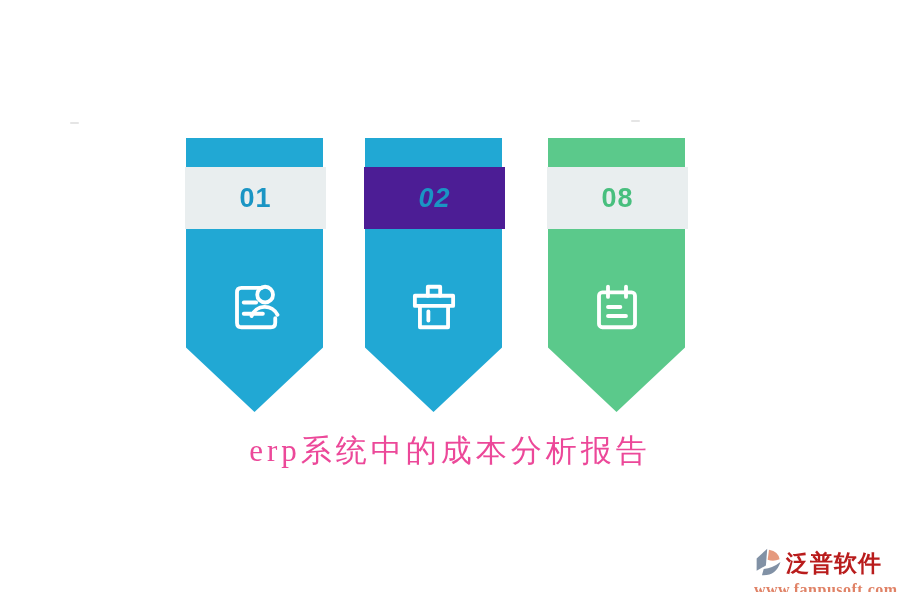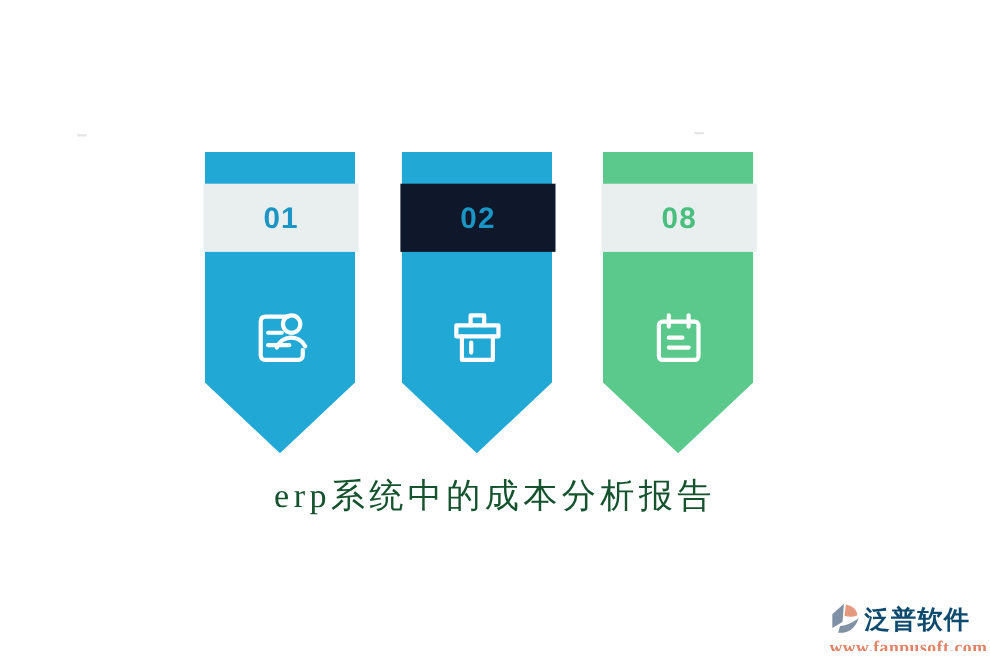--- a/index.html
+++ b/index.html
@@ -24,21 +24,21 @@
   .banner .icon{
     position:absolute;left:50%;top:142px;transform:translateX(-50%);
     width:54px;height:54px;
   }
   .icon svg{width:100%;height:100%;display:block;}
   .icon svg *{stroke:#ffffff;fill:none;stroke-linecap:round;stroke-linejoin:round;}
   
   .title{
     position:absolute;left:0;right:0;top:430px;text-align:center;
     font-family:"Liberation Serif","DejaVu Serif",serif;
-    font-size:31px;letter-spacing:4px;color:#14532d;white-space:nowrap;
+    font-size:31px;letter-spacing:4px;color:#ec4899;white-space:nowrap;
   }
   
   .logo{position:absolute;top:547px;right:12px;width:134px;}
   .logo-top{display:flex;align-items:center;justify-content:flex-start;}
   .logo-mark{width:30px;height:33px;flex:0 0 auto;margin-right:2px;}
   .logo-name{
     font-size:23px;font-weight:700;letter-spacing:1px;white-space:nowrap;
     font-family:"Liberation Sans",sans-serif;
   }
   .logo-url{
@@ -70,21 +70,21 @@
         <circle cx="33" cy="13" r="7"></circle>
         <path d="M 21 32 A 12.5 12.5 0 0 1 44 31"></path>
         <path d="M 14 20 H 25"></path>
         <path d="M 14 30 H 31"></path>
       </svg>
     </div>
   </div>
 
   <div class="banner" style="left:365px">
     <div class="shape" style="background: rgb(33, 168, 212);"></div>
-    <div class="band" style="background: #0f172a;">
+    <div class="band" style="background: #4c1d95; font-style: italic;">
       <span class="num" style="color: rgb(26, 149, 196);">02</span>
     </div>
     <div class="icon">
       <svg viewBox="0 0 48 48" stroke-width="3.4">
         <path d="M 18.5 14 V 6 H 29.5 V 14"></path>
         <rect x="7" y="14" width="34" height="9"></rect>
         <path d="M 11.5 23 V 42 H 36.5 V 23"></path>
         <path d="M 19 28 V 36"></path>
       </svg>
     </div>
@@ -110,18 +110,18 @@
 
   <div class="logo">
     <div class="logo-top">
       <span class="logo-mark">
         <svg viewBox="0 0 34 36">
           <path d="M3 13 L15 2 L13.5 21 L3 27 Z" fill="#8191a5"></path>
           <path d="M17 3 Q28 5 29 14 Q22 17 15.5 14.5 Z" fill="#e59a7e"></path>
           <path d="M9 32 Q25 33 30 17 Q21 24 11 25 Z" fill="#8191a5"></path>
         </svg>
       </span>
-      <span class="logo-name" style="color: #0c4a6e;">泛普软件</span>
+      <span class="logo-name" style="color: #b91c1c;">泛普软件</span>
     </div>
     <div class="logo-url" style="color: rgb(224, 130, 102);">www.fanpusoft.com</div>
   </div>
 
 </div>
 
 </body></html>

